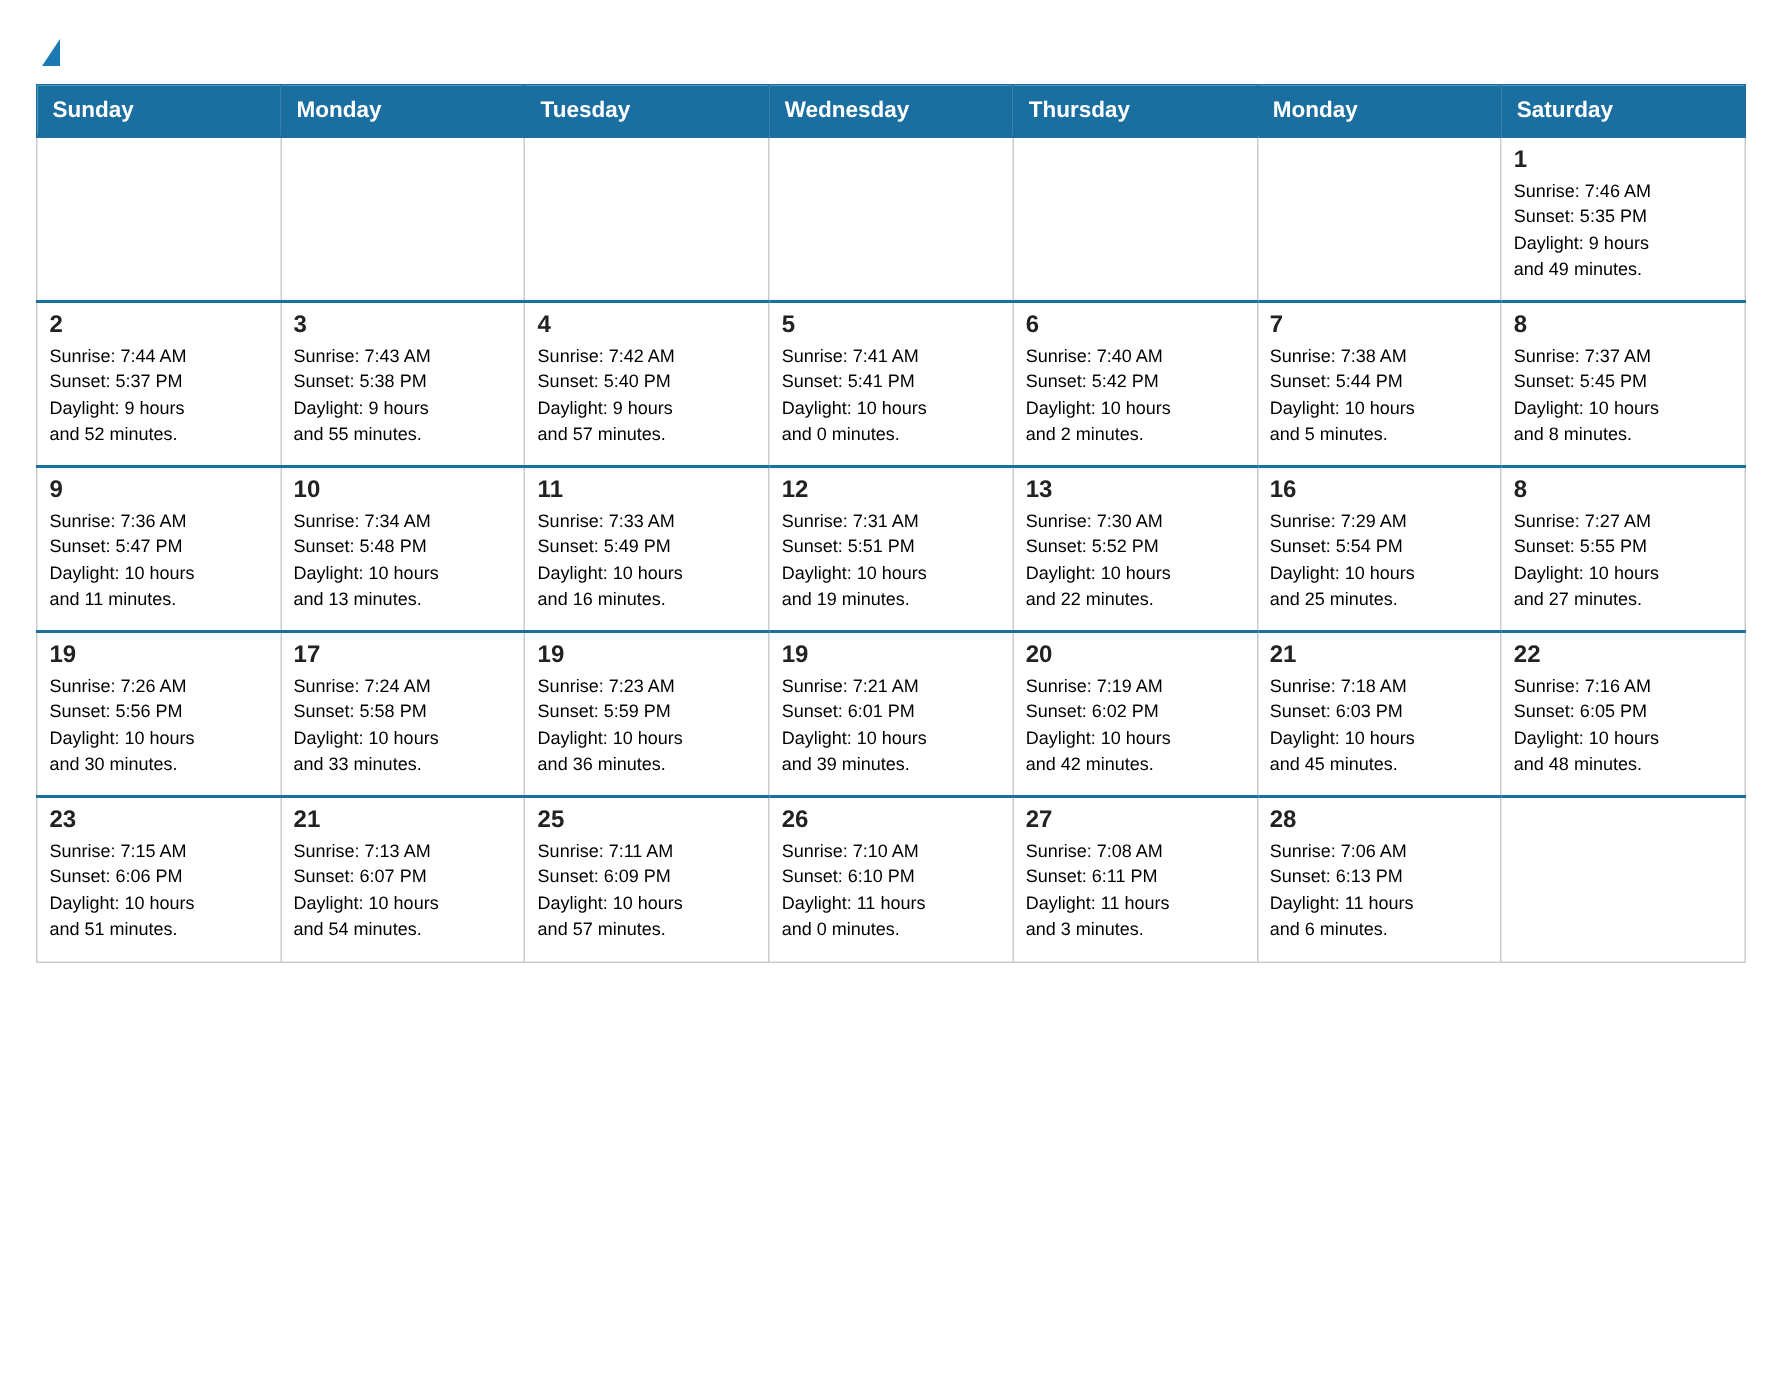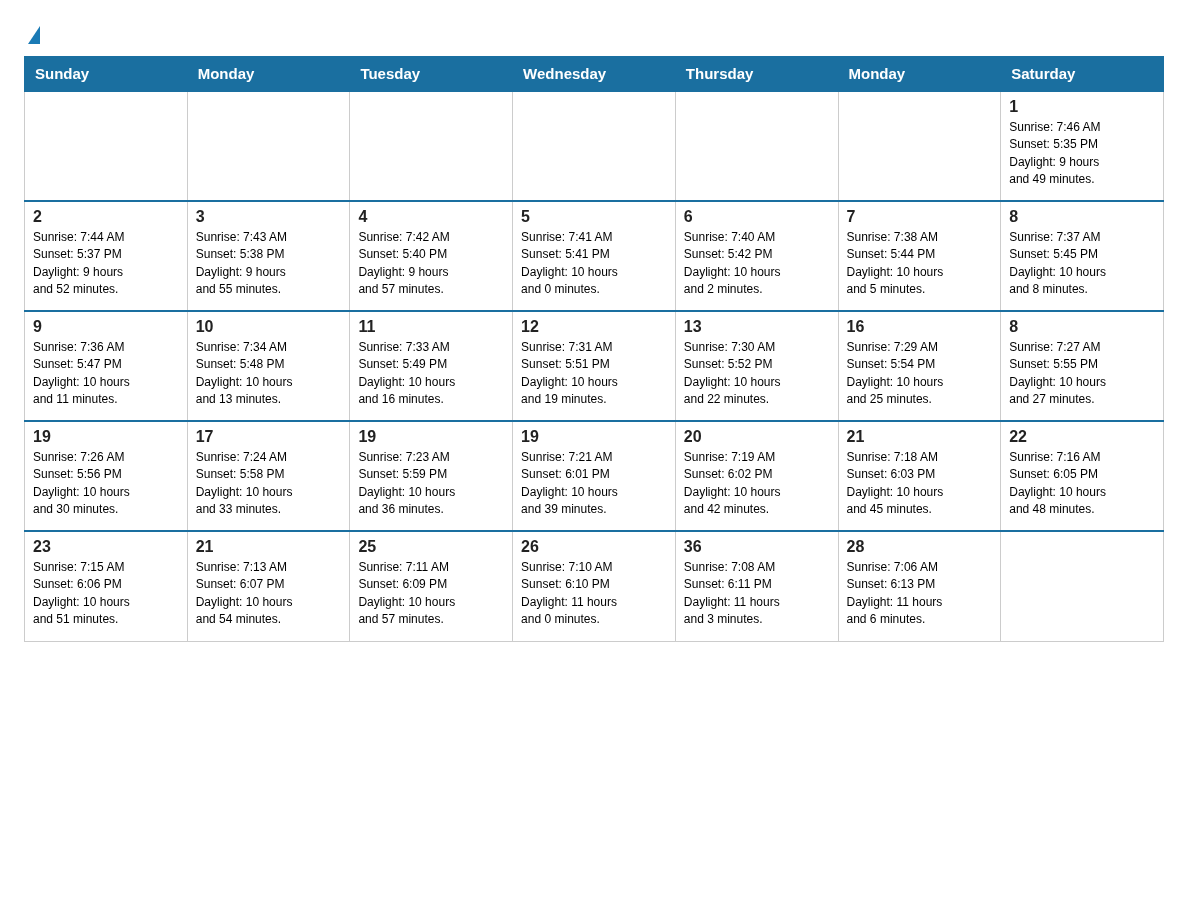--- a/index.html
+++ b/index.html
@@ -252,21 +252,21 @@
         </td>
         <td>
           <span class="day-number">25</span>
           <div class="day-info">Sunrise: 7:11 AM<br>Sunset: 6:09 PM<br>Daylight: 10 hours<br>and 57 minutes.</div>
         </td>
         <td>
           <span class="day-number">26</span>
           <div class="day-info">Sunrise: 7:10 AM<br>Sunset: 6:10 PM<br>Daylight: 11 hours<br>and 0 minutes.</div>
         </td>
         <td>
-          <span class="day-number">36</span>
+          <span class="day-number">27</span>
           <div class="day-info">Sunrise: 7:08 AM<br>Sunset: 6:11 PM<br>Daylight: 11 hours<br>and 3 minutes.</div>
         </td>
         <td>
           <span class="day-number">28</span>
           <div class="day-info">Sunrise: 7:06 AM<br>Sunset: 6:13 PM<br>Daylight: 11 hours<br>and 6 minutes.</div>
         </td>
         <td class="empty-cell"></td>
       </tr>
     </tbody>
 </table>

